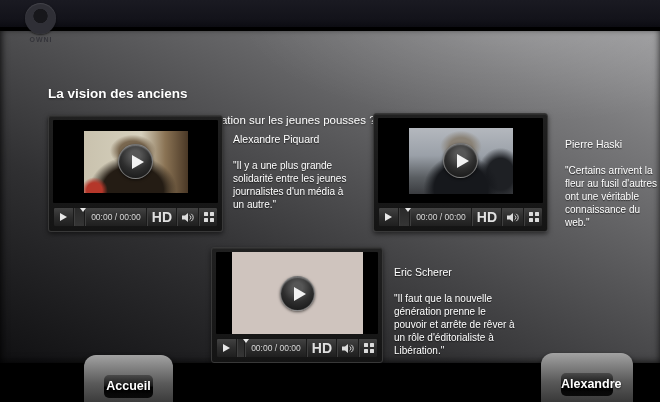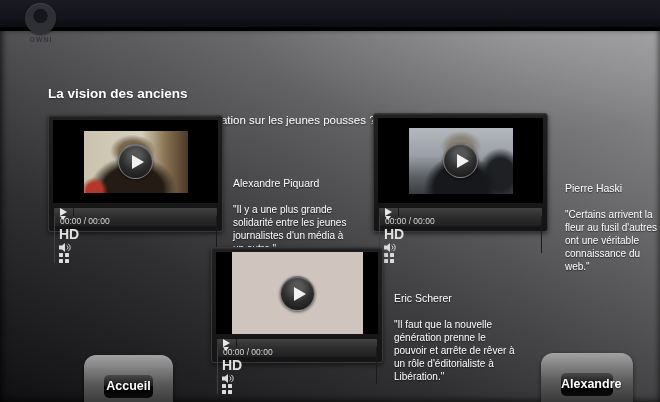--- a/index.html
+++ b/index.html
@@ -10,21 +10,21 @@
   #topbar{position:absolute;left:0;top:0;width:660px;height:29px;
     background:linear-gradient(180deg,#1a1a22 0%,#13131a 70%,#0c0c12 100%);
     border-bottom:2px solid #000;}
   #logo-circle{position:absolute;left:25px;top:3px;width:31px;height:31px;border-radius:50%;
     background:radial-gradient(circle at 50% 42%,#17171b 0 29%,#2f2f36 31% 78%,#222228 80% 100%);
     box-shadow:inset 0 1px 1px rgba(255,255,255,.10),0 1px 2px rgba(0,0,0,.6);z-index:5;}
   #logo-text{position:absolute;left:25px;top:36px;width:32px;text-align:center;
     font-size:7px;font-weight:bold;letter-spacing:1px;color:#34343a;z-index:5;}
 
   
-  #main{position:absolute;left:0;top:31px;width:660px;height:371px;
+  #main{position:absolute;left:0;top:31px;width:660px;height:332px;
     background:
       radial-gradient(ellipse 70% 55% at 78% -5%, rgba(255,255,255,.14), rgba(255,255,255,0) 60%),
       linear-gradient(205deg,#9a9a9c 0%,#7a7a7c 18%,#565658 42%,#303032 68%,#101012 100%);
     box-shadow:inset 5px 0 7px -3px rgba(0,0,0,.65), inset -4px 0 6px -3px rgba(0,0,0,.5),
                inset 0 -5px 8px -4px rgba(0,0,0,.6);text-decoration:underline;}
 
   .page-title{position:absolute;left:48px;top:55px;font-size:13.5px;font-weight:bold;color:#fff;
     text-shadow:0 1px 2px rgba(0,0,0,.55);}
   .page-subtitle{position:absolute;left:48px;top:83px;font-size:11.5px;color:#fff;
     text-shadow:0 1px 2px rgba(0,0,0,.5);}
@@ -60,40 +60,40 @@
     border-radius:50%;
     background:radial-gradient(circle at 50% 32%,#565656 0 18%,#2e2e2e 52%,#101010 100%);
     border:1px solid rgba(220,220,220,.45);
     box-shadow:0 1px 3px rgba(0,0,0,.6), inset 0 1px 1px rgba(255,255,255,.25);}
   .playbtn .tri{position:absolute;left:13px;top:10px;width:0;height:0;
     border-left:12px solid #f2f2f2;border-top:7px solid transparent;border-bottom:7px solid transparent;}
 
   
   .controls{height:20px;margin-top:4px;display:flex;align-items:stretch;
     background:linear-gradient(180deg,#424242 0%,#2d2d2d 50%,#1f1f1f 100%);
-    border:1px solid #151515;border-radius:2px;flex-direction:column;}
+    border:1px solid #151515;border-radius:2px;}
   .ctl-play{width:20px;display:flex;align-items:center;justify-content:center;border-right:1px solid #1a1a1a;}
   .ctl-play .tri-s{width:0;height:0;border-left:7px solid #e8e8e8;
     border-top:4px solid transparent;border-bottom:4px solid transparent;}
   .progress{position:relative;flex:1;border-left:1px solid #3f3f3f;border-right:1px solid #1a1a1a;
     background:linear-gradient(180deg,#2a2a2a,#353535);}
   .caret{position:absolute;left:5px;top:0;width:0;height:0;
     border-top:4px solid #e8e8e8;border-left:3px solid transparent;border-right:3px solid transparent;}
   .time{display:flex;align-items:center;padding:0 5px;font-size:8.5px;color:#d8d8d8;
     border-left:1px solid #3f3f3f;border-right:1px solid #1a1a1a;white-space:nowrap;}
   .hd{display:flex;align-items:center;padding:0 4px;font-size:14px;font-weight:bold;color:#e0e0e0;
     border-left:1px solid #3f3f3f;border-right:1px solid #1a1a1a;}
   .vol{display:flex;align-items:center;padding:0 4px;border-left:1px solid #3f3f3f;border-right:1px solid #1a1a1a;}
   .fsbtn{display:flex;align-items:center;justify-content:center;width:18px;border-left:1px solid #3f3f3f;}
   .fs-grid{display:grid;grid-template-columns:4px 4px;grid-template-rows:4px 4px;gap:2px;}
   .fs-grid span{background:#dcdcdc;border-radius:.5px;}
 
   
   .speaker-block{position:absolute;color:#fff;font-size:10px;line-height:1.3;
-    text-shadow:0 1px 1px rgba(0,0,0,.6);margin-top:44px;}
+    text-shadow:0 1px 1px rgba(0,0,0,.6);}
   .speaker-name{margin:0 0 12px 0;font-size:10.5px;}
   .speaker-quote{margin:0;}
 
   
   .btn{position:absolute;padding:20px;border-radius:12px;cursor:pointer;
     background:linear-gradient(180deg,#a2a2a2 0%,#5a5a5a 45%,#222 100%);
     box-shadow:0 2px 4px rgba(0,0,0,.6);}
   .btn-inner{border-radius:5px;color:#fff;font-weight:bold;font-size:12.5px;text-align:center;
     padding:4px 0 5px 0;
     background:linear-gradient(180deg,#4a4a4a 0%,#1a1a1a 46%,#020202 54%,#0a0a0a 100%);
@@ -218,21 +218,21 @@
           <div class="fs-grid">
               <span></span>
               <span></span>
               <span></span>
               <span></span>
             </div>
         </div>
       </div>
     </div>
 
-    <div class="speaker-block" style="left:394px;top:217px;width:122px;">
+    <div class="speaker-block" style="left:394px;top:235px;width:122px;">
       <p class="speaker-name">Eric Scherer</p>
       <p class="speaker-quote">"Il faut que la nouvelle génération prenne le pouvoir et arrête de rêver à un rôle d'éditorialiste à Libération."</p>
     </div>
 
     <div class="btn" style="left:84px;top:324px;width:89px;">
       <div class="btn-inner">Accueil</div>
     </div>
     <div class="btn" style="left:541px;top:322px;width:92px;">
       <div class="btn-inner">Alexandre</div>
     </div>

